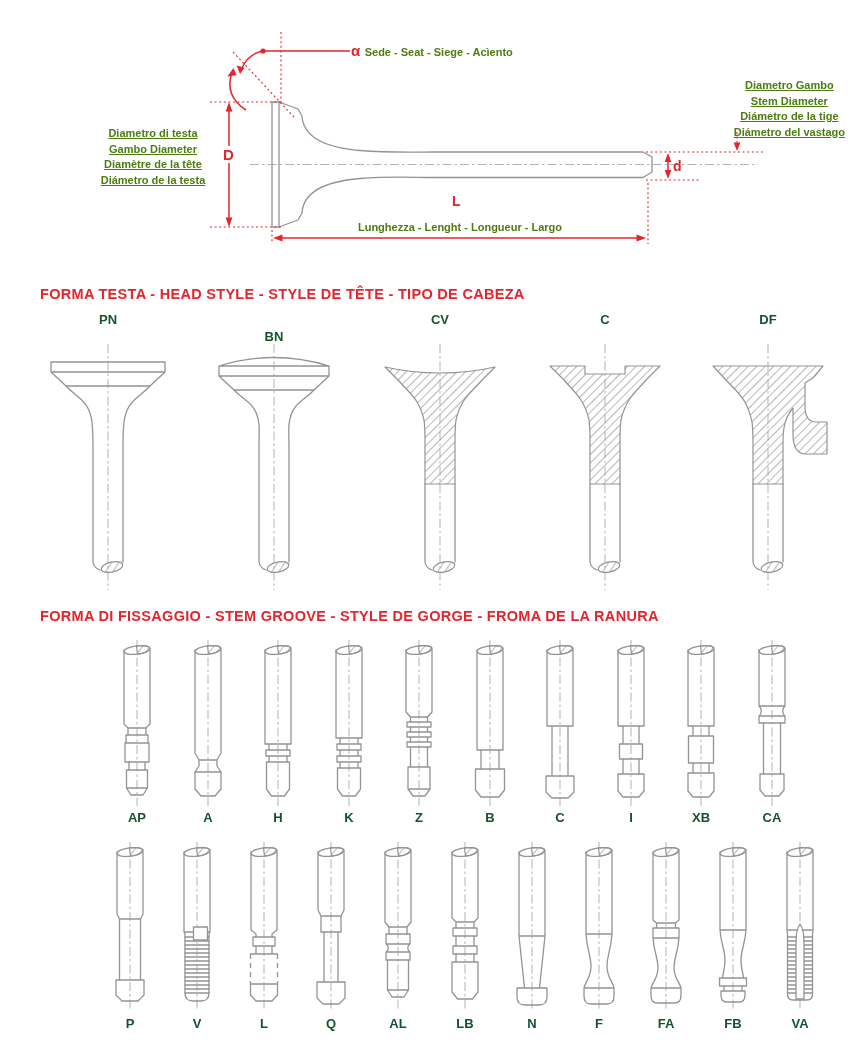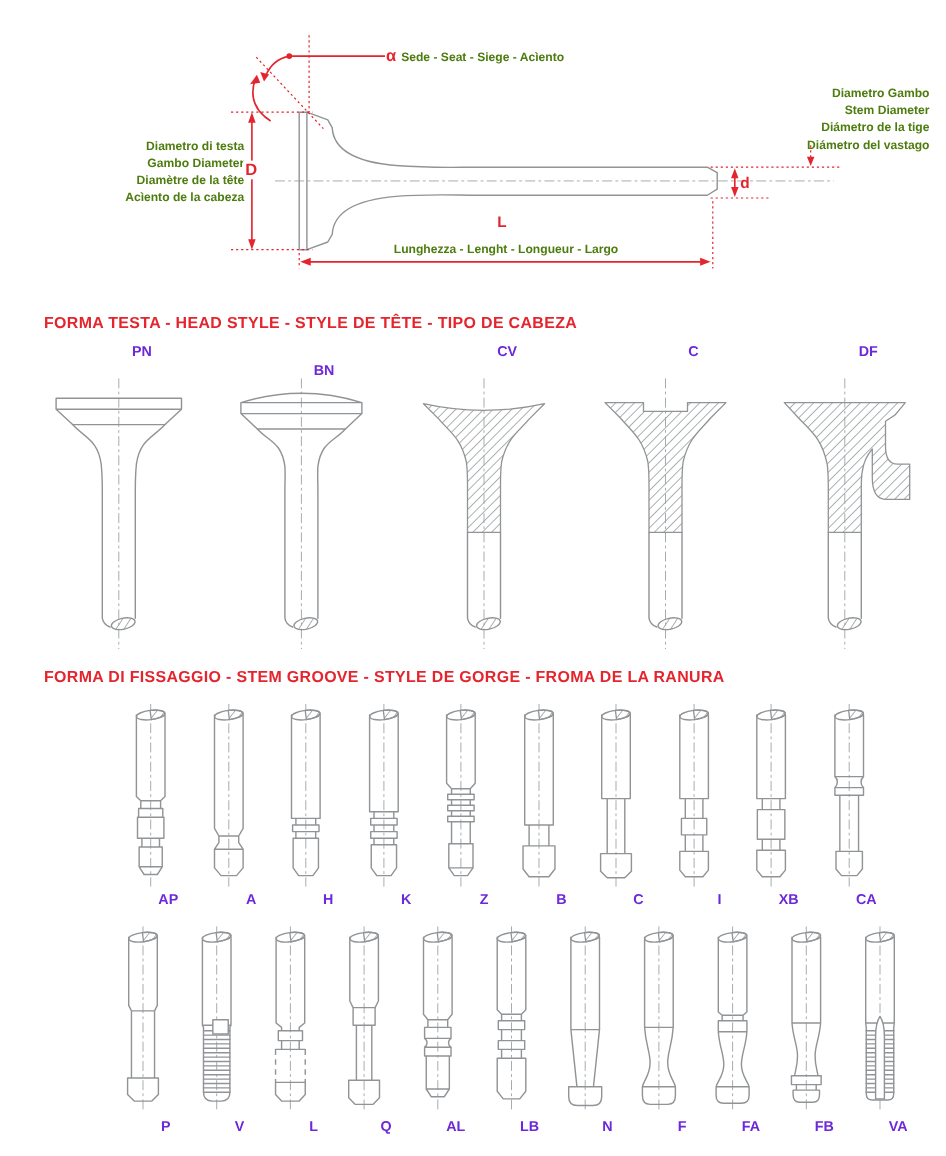--- a/index.html
+++ b/index.html
@@ -2,22 +2,22 @@
 <html><head>
 <meta charset="utf-8">
 <style>
   html,body{margin:0;padding:0;background:#fff;}
   .page{position:relative;width:860px;height:1051px;background:#fff;overflow:hidden;
         font-family:"Liberation Sans",sans-serif;}
   .abs{position:absolute;}
   .sec-title{font-size:14.5px;font-weight:bold;color:#e4252e;letter-spacing:.3px;white-space:nowrap;}
   .red-note{font-size:11px;font-weight:bold;color:#4d7c0f;line-height:15.5px;white-space:nowrap;}
   .red-sym{font-size:15px;font-weight:bold;color:#e4252e;}
-  .tag{font-size:13px;font-weight:bold;color:#6d28d9;text-align:right;white-space:nowrap;}
-  .right-align{text-align:right;}
+  .tag{font-size:13px;font-weight:bold;color:#14532d;text-align:center;white-space:nowrap;}
+  .right-align{text-align:center;text-decoration:underline;}
   svg{display:block;}
   .g{stroke:#919497;stroke-width:1.3;fill:none;stroke-linejoin:round;stroke-linecap:round;}
   .gw{stroke:#919497;stroke-width:1.3;fill:#fff;stroke-linejoin:round;}
   .gh{stroke:#919497;stroke-width:1.2;fill:url(#hp);stroke-linejoin:round;}
   .cl{stroke:#a7aaad;stroke-width:.9;stroke-dasharray:9 3 2.5 3;fill:none;}
   .gd{stroke:#919497;stroke-width:1.3;fill:none;stroke-dasharray:5 4;}
   .rs{stroke:#e4252e;stroke-width:1.5;fill:none;}
   .rd{stroke:#e4252e;stroke-width:1.1;fill:none;stroke-dasharray:2 2.6;}
   .rf{fill:#e4252e;stroke:none;}
 </style>
@@ -76,21 +76,21 @@
     <div>Diametro Gambo</div>
     <div>Stem Diameter</div>
     <div>Diámetro de la tige</div>
     <div>Diámetro del vastago</div>
   </div>
 
   <div class="abs red-note right-align" style="left:84px;top:126px;width:138px;">
     <div>Diametro di testa</div>
     <div>Gambo Diameter</div>
     <div>Diamètre de la tête</div>
-    <div>Acìento de la cabeza</div>
+    <div>Diámetro de la testa</div>
   </div>
 
   <div class="abs red-sym" style="left:221px;top:146px;background:#fff;padding:0 2px;">D</div>
   <div class="abs red-sym" style="left:673px;top:158px;font-size:14px;">d</div>
   <div class="abs red-sym" style="left:452px;top:193px;font-size:14px;">L</div>
   <div class="abs sec-title" style="left:40px;top:286px;">FORMA TESTA - HEAD STYLE - STYLE DE TÊTE - TIPO DE CABEZA</div>
 
   <div class="abs red-note" style="left:290px;top:220px;width:340px;text-align:center;">Lunghezza - Lenght - Longueur - Largo</div>
 
   <div class="abs tag" style="left:78px;top:312px;width:60px;">PN</div>

